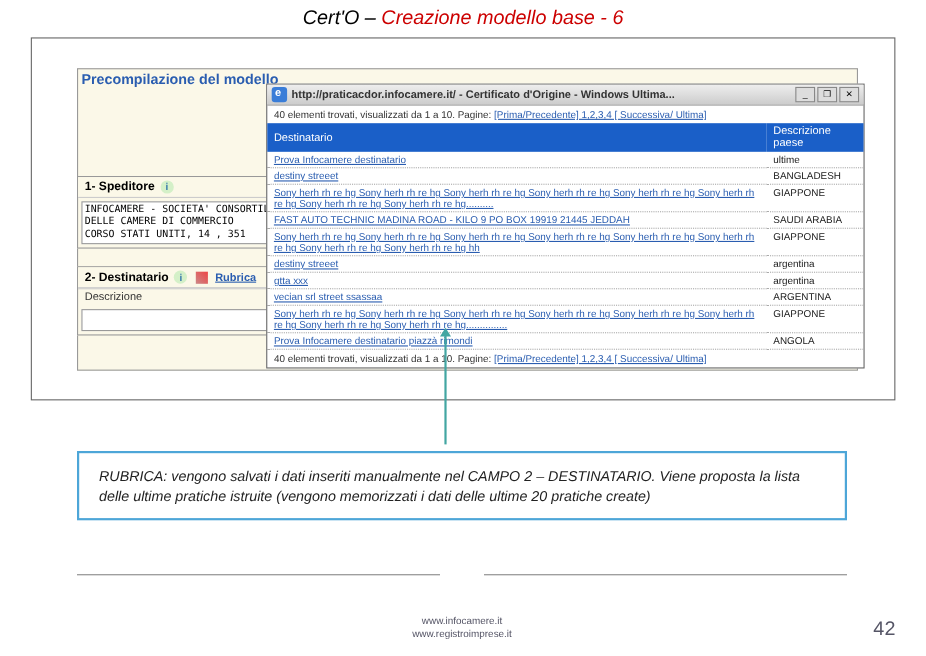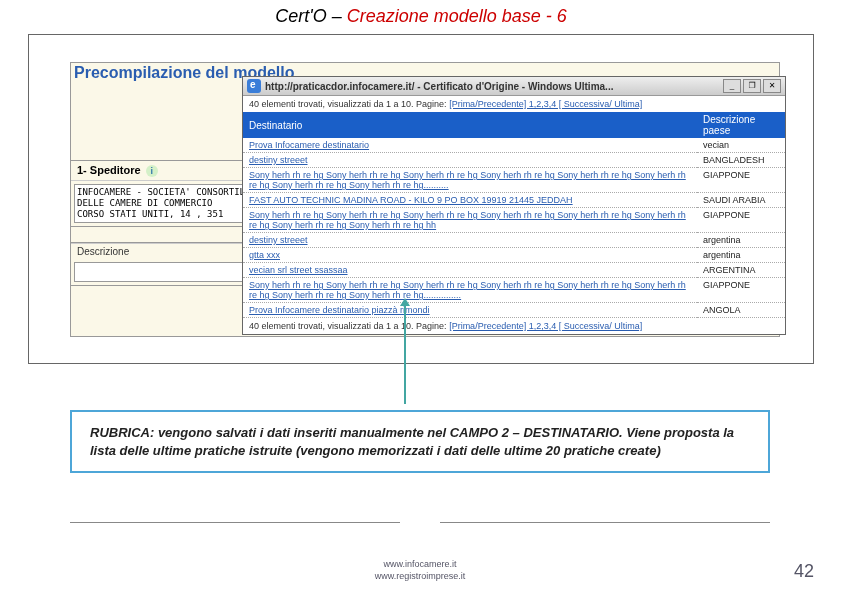--- a/index.html
+++ b/index.html
@@ -1,21 +1,21 @@
 <!DOCTYPE html>
 <html><head>
 <meta charset="utf-8">
 <style>
   * { box-sizing: border-box; margin: 0; padding: 0; }
   body { font-family: Arial, sans-serif; background: #fff; width: 842px; height: 596px; position: relative; overflow: hidden; }
   .slide-title { text-align: center; font-size: 18px; font-weight: normal; font-style: italic; padding: 6px 0; }
   .slide-title .red { color: #c00; }
   .main-border { position: absolute; top: 34px; left: 28px; width: 786px; height: 330px; border: 1px solid #666; }
   .bg-panel { position: absolute; top: 62px; left: 70px; width: 710px; height: 275px; background: #fbf8e8; border: 1px solid #999; }
-  .precomp { position: absolute; top: 64px; left: 74px; color: #2a5db0; font-size: 16px; font-weight: bold; }
+  .precomp { position: absolute; top: 64px; left: 74px; color: #2a5db0; font-size: 13px; font-weight: bold; }
   .box-speditore { position: absolute; top: 160px; left: 70px; width: 300px; background: #fbf8e8; border: 1px solid #999; }
   .box-header { background: #fbf8e8; font-size: 11px; font-weight: bold; padding: 3px 6px; border-bottom: 1px solid #ccc; }
   .info-icon { display: inline-block; width: 12px; height: 12px; background: #d4f0c8; border-radius: 50%; color: #37a; font-size: 9px; text-align: center; line-height: 12px; font-weight: bold; margin-left: 2px; }
   .textarea { background: #fff; border: 1px solid #999; margin: 3px; padding: 2px; font-family: monospace; font-size: 9px; line-height: 11px; white-space: pre-wrap; min-height: 36px; }
   .box-dest { position: absolute; top: 242px; left: 70px; width: 300px; background: #fbf8e8; border: 1px solid #999; }
   .rubrica-link { color: #2a5db0; text-decoration: underline; font-size: 10px; margin-left: 4px; }
   .rubrica-icon { display: inline-block; width: 11px; height: 11px; background: linear-gradient(45deg, #c88, #e44); vertical-align: middle; margin-left: 4px; }
   .descrizione-label { font-size: 10px; padding: 2px 6px; color: #333; border-top: 1px solid #ccc; }
   .box-destpaese { position: absolute; top: 242px; left: 740px; width: 40px; height: 16px; background: #fbf8e8; border: 1px solid #999; }
 
@@ -31,21 +31,21 @@
   .popup-table { width: 100%; border-collapse: collapse; }
   .popup-table th { background: #1a5fc8; color: #fff; text-align: left; font-size: 10px; padding: 2px 6px; font-weight: normal; }
   .popup-table th:last-child { width: 88px; }
   .popup-table td { padding: 2px 6px; font-size: 9px; border-bottom: 1px dotted #aaa; vertical-align: top; }
   .popup-table td a { color: #2a5db0; text-decoration: underline; }
   .popup-table td:last-child { color: #222; }
 
   .arrow { position: absolute; top: 304px; left: 404px; width: 2px; height: 100px; background: #43a6a2; }
   .arrow:before { content: ''; position: absolute; top: -6px; left: -4px; border-left: 5px solid transparent; border-right: 5px solid transparent; border-bottom: 8px solid #43a6a2; }
 
-  .callout { position: absolute; top: 410px; left: 70px; width: 700px; border: 2px solid #4da6d8; background: #fff; padding: 12px 18px; font-size: 13px; font-style: italic; font-weight: bold; color: #222; line-height: 1.35; }
+  .callout { position: absolute; top: 410px; left: 70px; width: 700px; border: 2px solid #4da6d8; background: #fff; padding: 12px 18px; font-size: 13px; font-style: italic; font-weight: normal; color: #222; line-height: 1.35; }
 
   .hr-line { position: absolute; top: 522px; left: 70px; width: 700px; height: 1px; background: #888; }
   .hr-gap { position: absolute; top: 515px; left: 400px; width: 40px; height: 14px; background: #fff; }
   .footer-links { position: absolute; bottom: 14px; left: 12px; width: 816px; text-align: center; font-size: 9px; color: #556; line-height: 12px; }
   .page-num { position: absolute; bottom: 14px; right: 28px; font-size: 18px; color: #556; }
 </style>
 </head>
 <body>
 
 <div class="slide-title">
@@ -60,20 +60,26 @@
   <div class="box-header">
     <span>1- Speditore</span>
     <span class="info-icon">i</span>
   </div>
   <div class="textarea">INFOCAMERE - SOCIETA' CONSORTILE
 DELLE CAMERE DI COMMERCIO
 CORSO STATI UNITI, 14 , 351</div>
 </div>
 
 <div class="box-dest">
+  <div class="box-header">
+    <span>2- Destinatario</span>
+    <span class="info-icon">i</span>
+    <span class="rubrica-icon"></span>
+    <a href="#" class="rubrica-link">Rubrica</a>
+  </div>
   <div class="descrizione-label">Descrizione</div>
   <div class="textarea" style="min-height:20px"></div>
 </div>
 
 <div class="box-destpaese"></div>
 
 <div class="popup">
   <div class="popup-titlebar">
     <span class="ie-icon"></span>
     <span class="popup-title">http://praticacdor.infocamere.it/ - Certificato d'Origine - Windows Ultima...</span>
@@ -89,21 +95,21 @@
   <table class="popup-table">
     <thead>
       <tr>
         <th>Destinatario</th>
         <th>Descrizione paese</th>
       </tr>
     </thead>
     <tbody id="popup-rows">
         <tr>
           <td><a href="#">Prova Infocamere destinatario</a></td>
-          <td>vecian</td>
+          <td>ultime</td>
         </tr>
         <tr>
           <td><a href="#">destiny streeet</a></td>
           <td>BANGLADESH</td>
         </tr>
         <tr>
           <td><a href="#">Sony herh rh re hg Sony herh rh re hg Sony herh rh re hg Sony herh rh re hg Sony herh rh re hg Sony herh rh re hg Sony herh rh re hg Sony herh rh re hg..........</a></td>
           <td>GIAPPONE</td>
         </tr>
         <tr>

